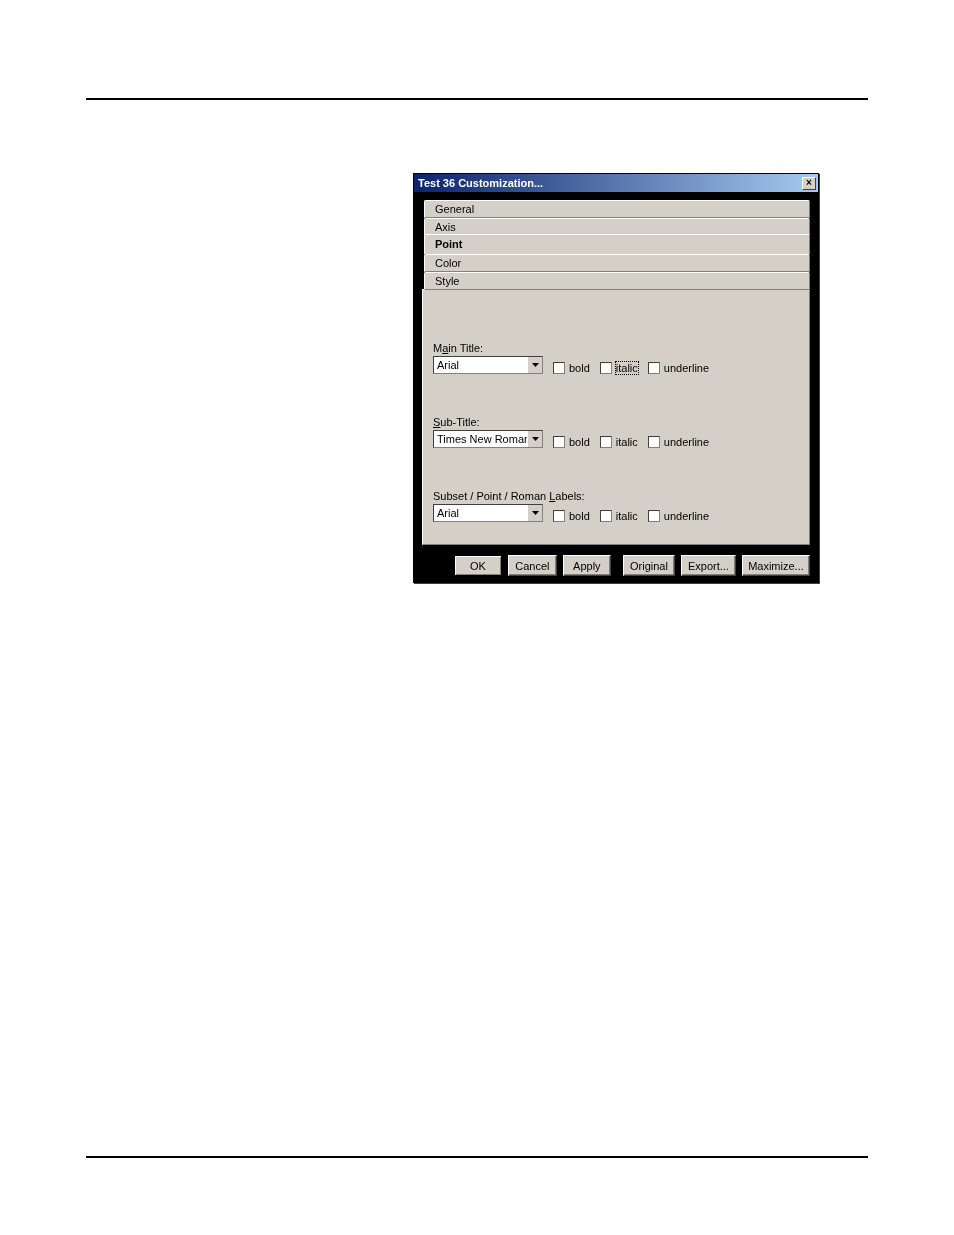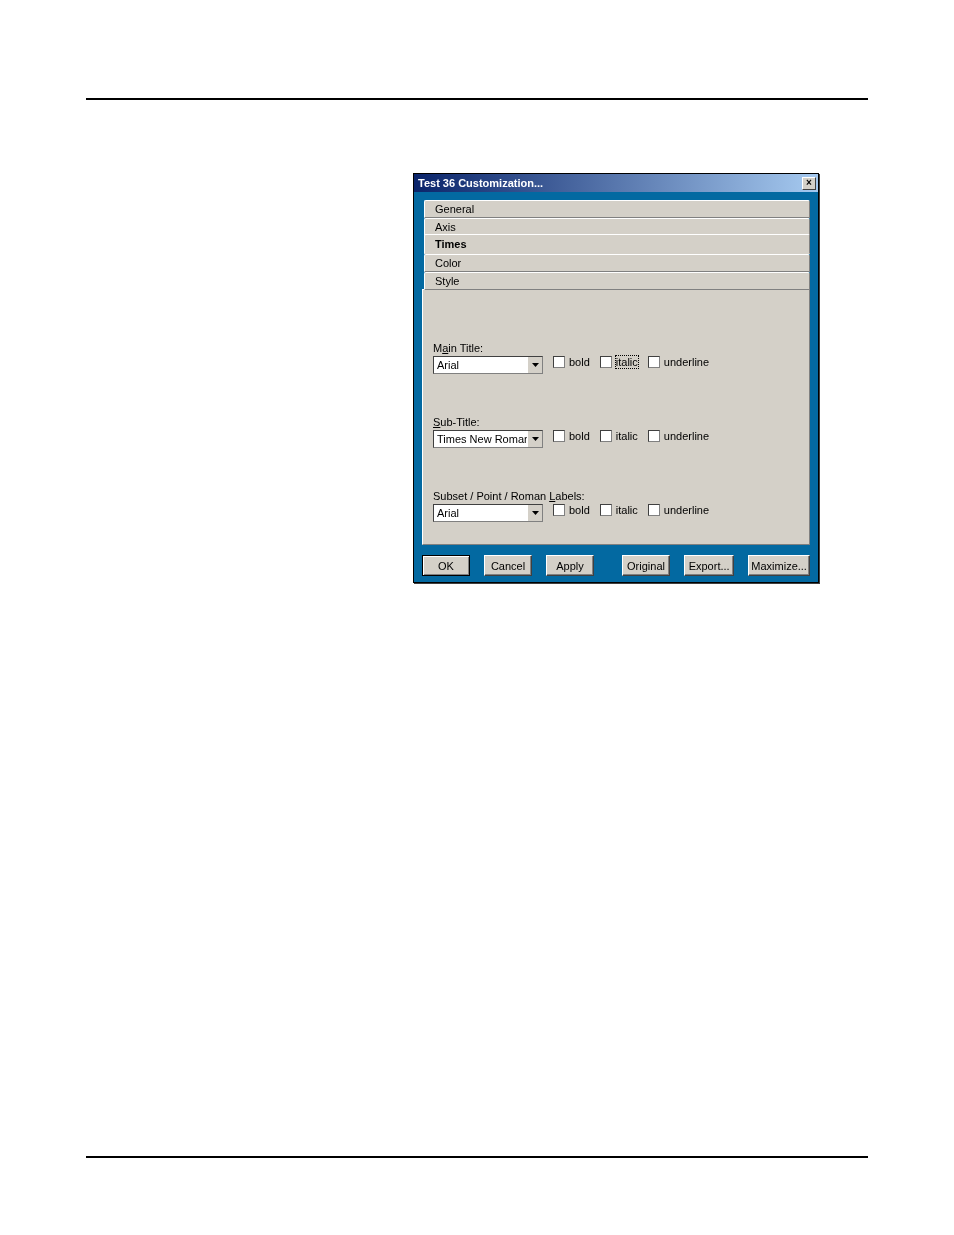--- a/index.html
+++ b/index.html
@@ -21,21 +21,21 @@
     border-top: 2px solid #000;
   }
   .rule-top { top: 98px; }
   .rule-bottom { top: 1156px; }
 
   .dialog {
     position: absolute;
     left: 413px;
     top: 173px;
     width: 406px;
-    background: #0369a1;
+    background: #000000;
     border: 1px solid #000;
     box-shadow: 1px 1px 0 #404040;
   }
   .titlebar {
     height: 18px;
     background: linear-gradient(to right, #0a246a, #a6caf0);
     color: #fff;
     font-weight: bold;
     font-size: 11px;
     display: flex;
@@ -92,21 +92,21 @@
     border: 1px solid #fff;
     border-right-color: #808080;
     border-bottom-color: #808080;
     background: #d4d0c8;
     padding: 10px 10px 14px 10px;
     min-height: 188px;
   }
   .field-group { margin-bottom: 8px; margin-top: 42px; }
   .field-label { font-size: 11px; margin-bottom: 2px; }
   .field-label u { text-decoration: underline; }
-  .row { display: flex; align-items: flex-start; gap: 10px; }
+  .row { display: flex; align-items: flex-end; gap: 10px; }
   .combo {
     display: flex;
     width: 110px;
     height: 18px;
     background: #fff;
     border: 1px solid #808080;
     border-top-color: #404040;
     border-left-color: #404040;
     align-items: center;
   }
@@ -141,22 +141,23 @@
   }
   .sample-row {
     margin-top: 34px;
     display: flex; align-items: baseline; gap: 8px;
   }
   .sample-label { font-size: 11px; }
   .sample-text { font-size: 18px; font-family: Arial, sans-serif; }
 
   .btn-row {
     display: flex;
-    gap: 14px;
+    gap: 6px;
     padding-top: 10px;
+    margin-left: 32px;
   }
   .btn {
     height: 21px;
     min-width: 48px;
     padding: 0 8px;
     background: #d4d0c8;
     border: 1px solid #fff;
     border-right-color: #404040;
     border-bottom-color: #404040;
     box-shadow: inset -1px -1px 0 #808080;
@@ -181,21 +182,21 @@
     <span class="titlebar-text">Test 36 Customization...</span>
     <span class="close-btn">
       <span>×</span>
     </span>
   </div>
   <div class="dlg-body">
 
     <div class="tabs">
       <div class="tab"><span>General</span></div>
       <div class="tab"><span>Axis</span></div>
-      <div class="tab active"><span>Times</span></div>
+      <div class="tab active"><span>Point</span></div>
       <div class="tab"><span>Color</span></div>
       <div class="tab"><span>Style</span></div>
     </div>
 
     <div class="tab-panel">
 
       <div class="field-group">
         <div class="field-label">
           <span>M</span><u>a</u><span>in Title:</span>
         </div>

